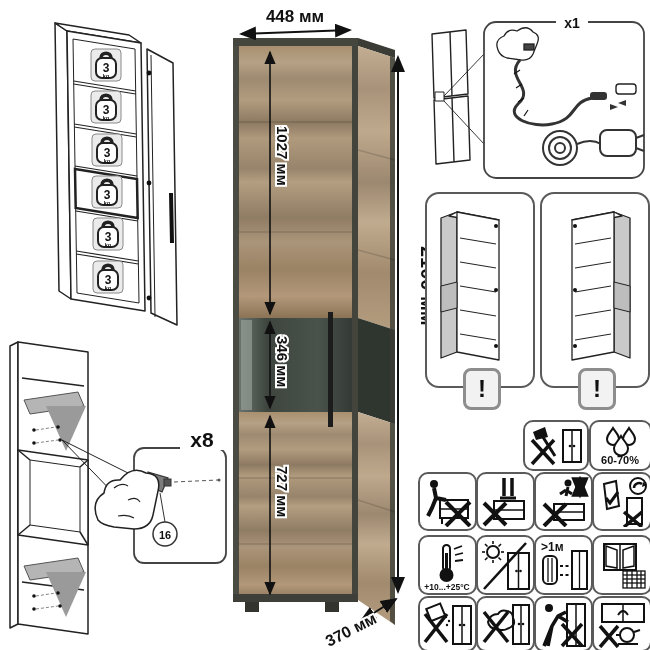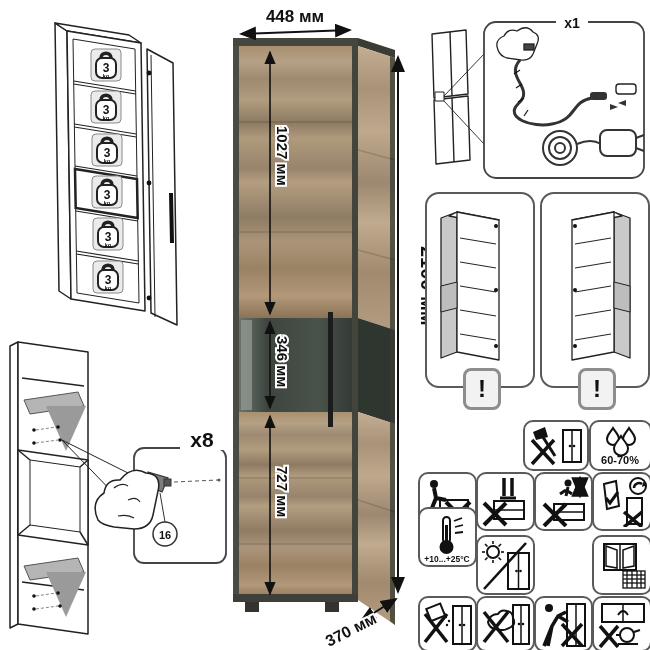--- a/index.html
+++ b/index.html
@@ -420,21 +420,21 @@
       <path d="M38,12 a5,5 0 0,1 8,-4" fill="none" stroke="#111" stroke-width="2.5"></path>
       <polygon points="47,6 51,9 46,11" fill="#111"></polygon>
       <rect x="31" y="22" width="15" height="26" fill="none" stroke="#111" stroke-width="2"></rect>
       <g stroke="#111" stroke-width="3.5">
           <line x1="28" y1="36" x2="46" y2="51"></line>
           <line x1="46" y1="36" x2="28" y2="51"></line>
         </g>
     </svg>
   </div>
 
-  <div class="icon-box" style="left:418px;top:507px;width:55px;height:56px">
+  <div class="icon-box" style="left:418px;top:535px;width:55px;height:56px">
     <svg width="51" height="52" viewBox="0 0 51 52">
       <rect x="21" y="6" width="7" height="26" rx="3.5" fill="none" stroke="#111" stroke-width="2"></rect>
       <circle cx="24.5" cy="36" r="7" fill="#111"></circle>
       <line x1="24.5" y1="14" x2="24.5" y2="32" stroke="#111" stroke-width="3"></line>
       <g stroke="#111" stroke-width="1.8">
           <line x1="32" y1="10" x2="40" y2="7"></line>
           <line x1="33" y1="16" x2="41" y2="14"></line>
           <line x1="33" y1="22" x2="41" y2="21"></line>
         </g>
       <text x="25" y="51" font-size="8.5" font-weight="bold" text-anchor="middle">+10...+25°C</text>
@@ -451,20 +451,34 @@
         <line x1="5" y1="5" x2="7.5" y2="7.5"></line>
           <line x1="18.5" y1="18.5" x2="21" y2="21"></line>
         <line x1="21" y1="5" x2="18.5" y2="7.5"></line>
           <line x1="5" y1="21" x2="7.5" y2="18.5"></line>
       </g>
       <line x1="4" y1="50" x2="46" y2="4" stroke="#111" stroke-width="2.5"></line>
       <rect x="28" y="14" width="21" height="36" fill="none" stroke="#111" stroke-width="2"></rect>
       <line x1="38.5" y1="14" x2="38.5" y2="50" stroke="#111" stroke-width="1.5"></line>
       <circle cx="36.5" cy="32" r="1.3" fill="#111"></circle>
         <circle cx="40.5" cy="32" r="1.3" fill="#111"></circle>
+    </svg>
+  </div>
+  <div class="icon-box" style="left:534px;top:535px;width:55px;height:56px">
+    <svg width="51" height="52" viewBox="0 0 51 52">
+      <text x="3" y="12" font-size="12" font-weight="bold">&gt;1м</text>
+      <rect x="5" y="17" width="14" height="28" rx="5" fill="none" stroke="#111" stroke-width="2"></rect>
+      <line x1="10" y1="19" x2="10" y2="43" stroke="#111" stroke-width="1.3"></line>
+      <line x1="14" y1="19" x2="14" y2="43" stroke="#111" stroke-width="1.3"></line>
+      <g stroke="#111" stroke-width="2" stroke-dasharray="3,2.5">
+        <line x1="22" y1="27" x2="31" y2="27"></line>
+          <line x1="22" y1="36" x2="31" y2="36"></line>
+      </g>
+      <rect x="34" y="12" width="15" height="38" fill="none" stroke="#111" stroke-width="2"></rect>
+      <line x1="41.5" y1="12" x2="41.5" y2="50" stroke="#111" stroke-width="1.3"></line>
     </svg>
   </div>
   <div class="icon-box" style="left:592px;top:535px;width:56px;height:56px">
     <svg width="52" height="52" viewBox="0 0 52 52">
       <rect x="8" y="5" width="32" height="26" fill="none" stroke="#111" stroke-width="2"></rect>
       <line x1="24" y1="5" x2="24" y2="31" stroke="#111" stroke-width="1.5"></line>
       <polygon points="10,7 21,11 21,29 10,27" fill="none" stroke="#111" stroke-width="1.5"></polygon>
       <polygon points="38,7 27,11 27,29 38,27" fill="none" stroke="#111" stroke-width="1.5"></polygon>
       <g stroke="#111" stroke-width="1.3">
         <rect x="27" y="32" width="22" height="17" fill="#fff"></rect>

